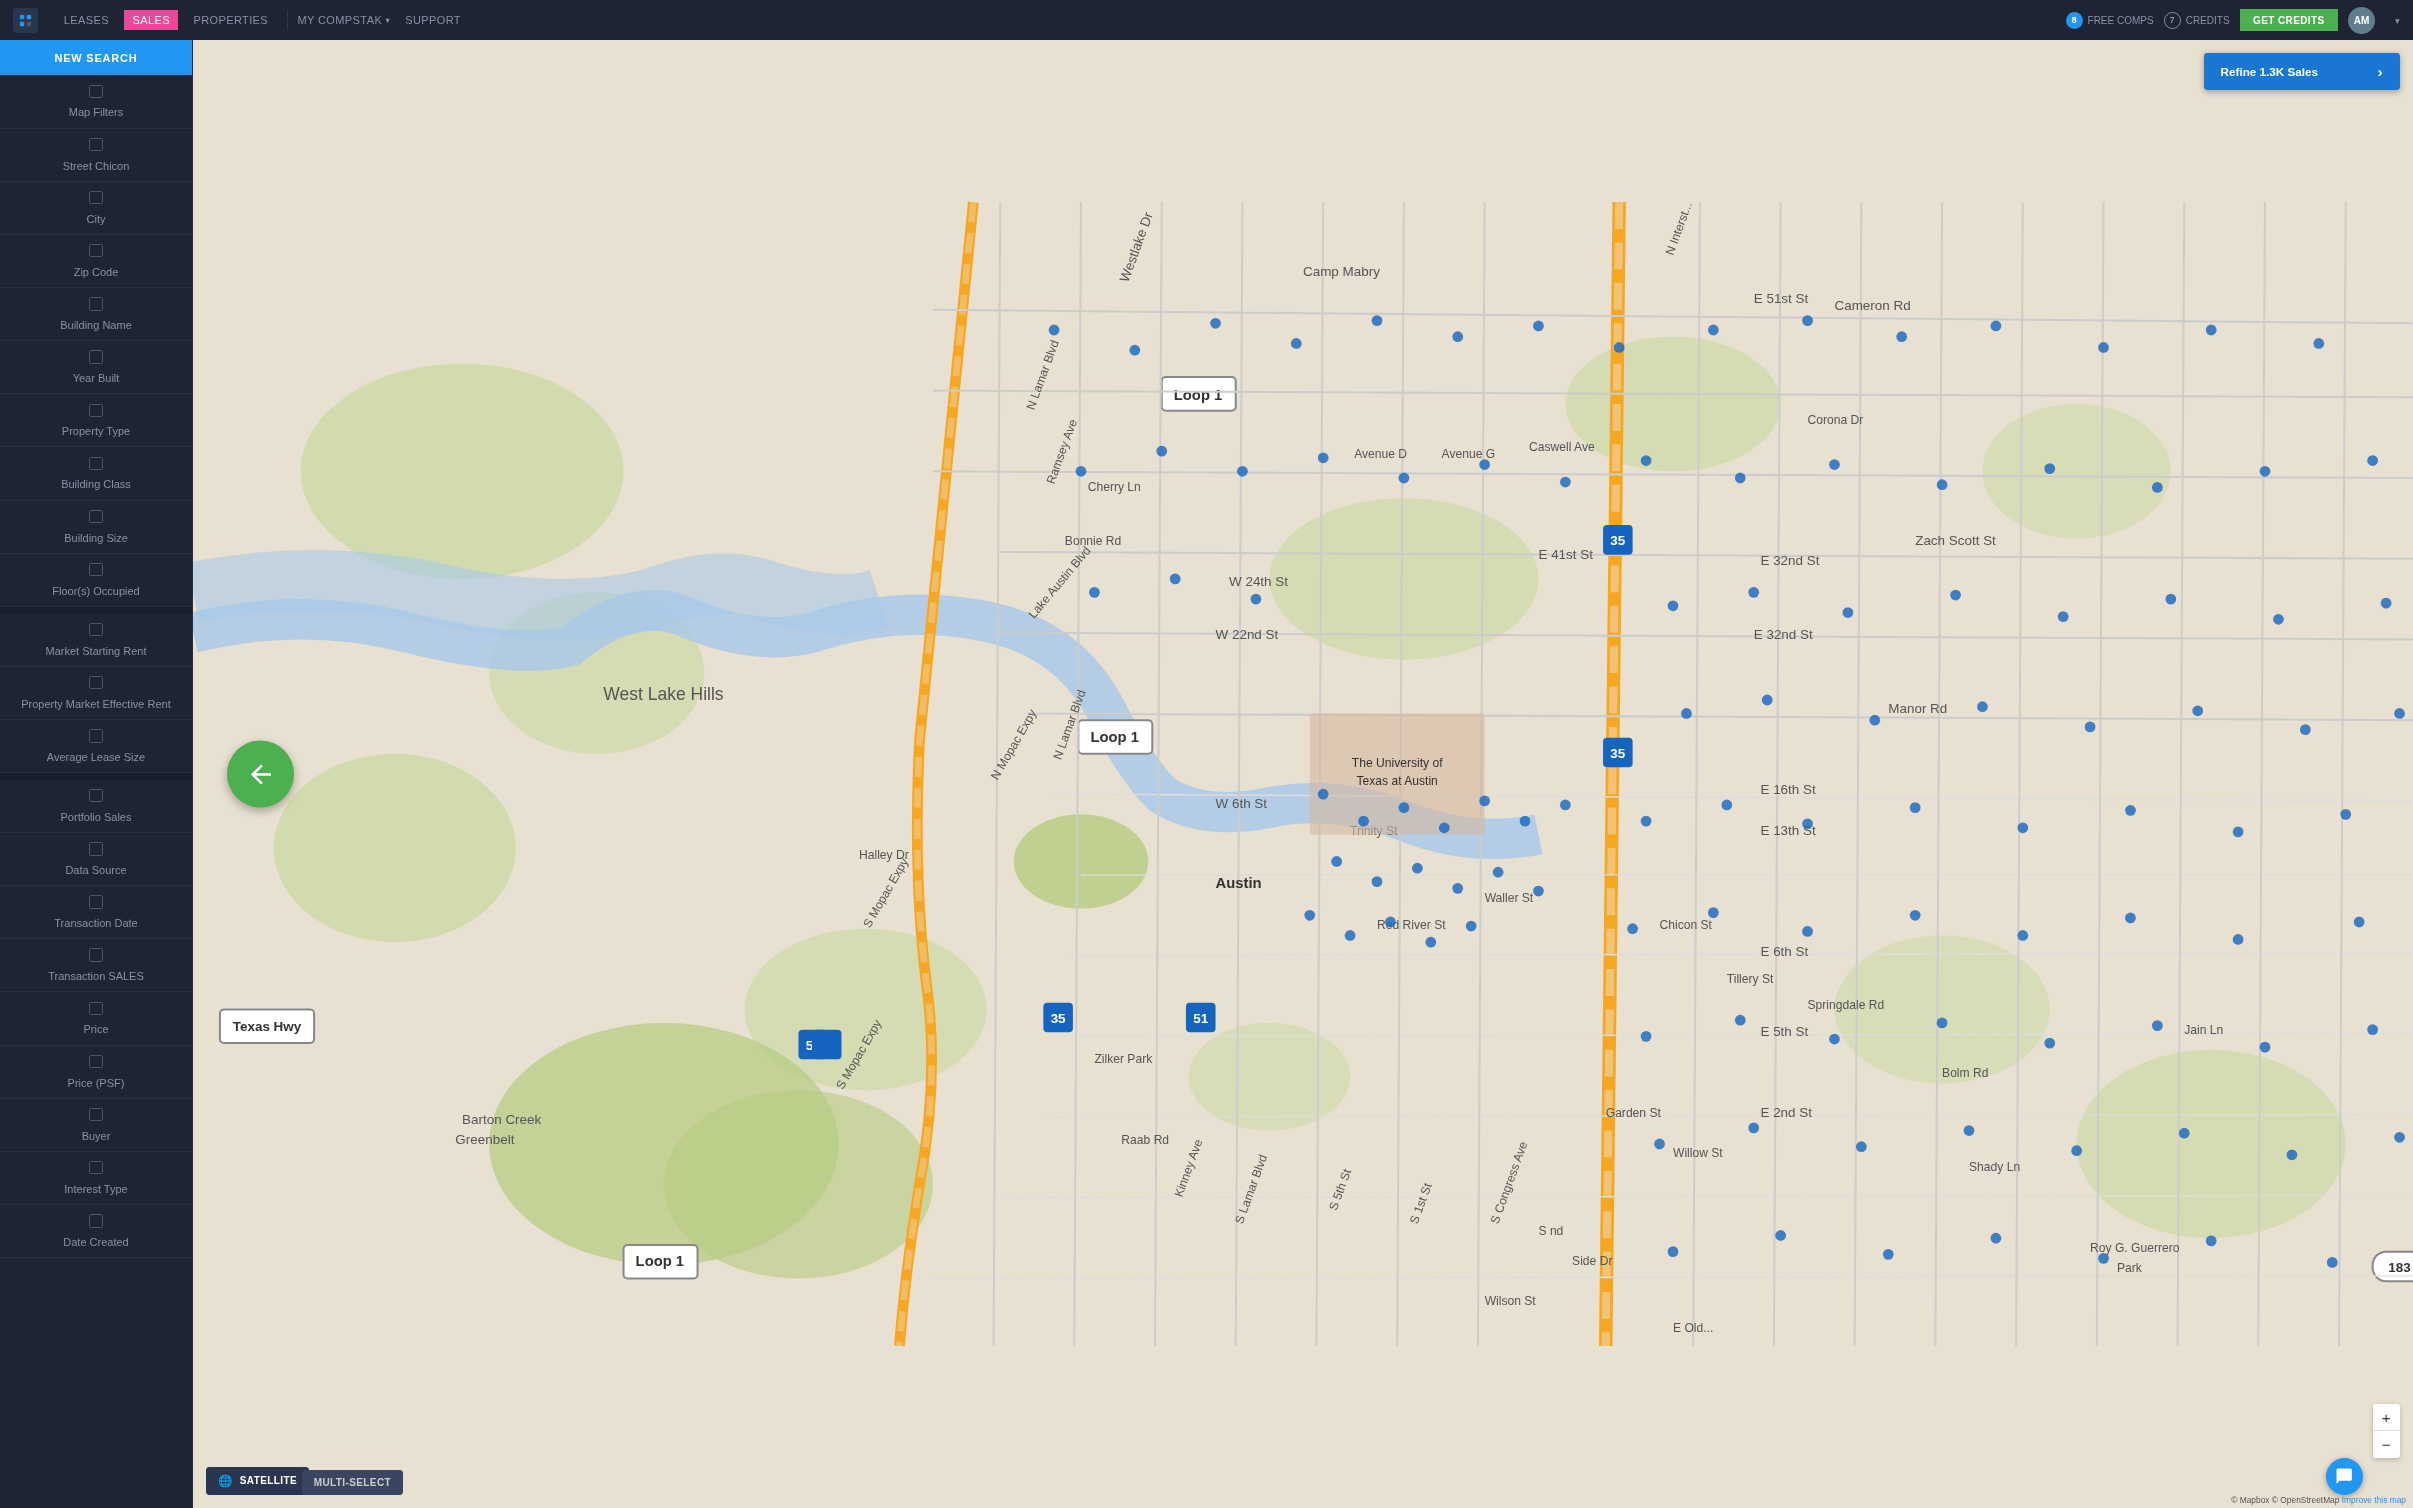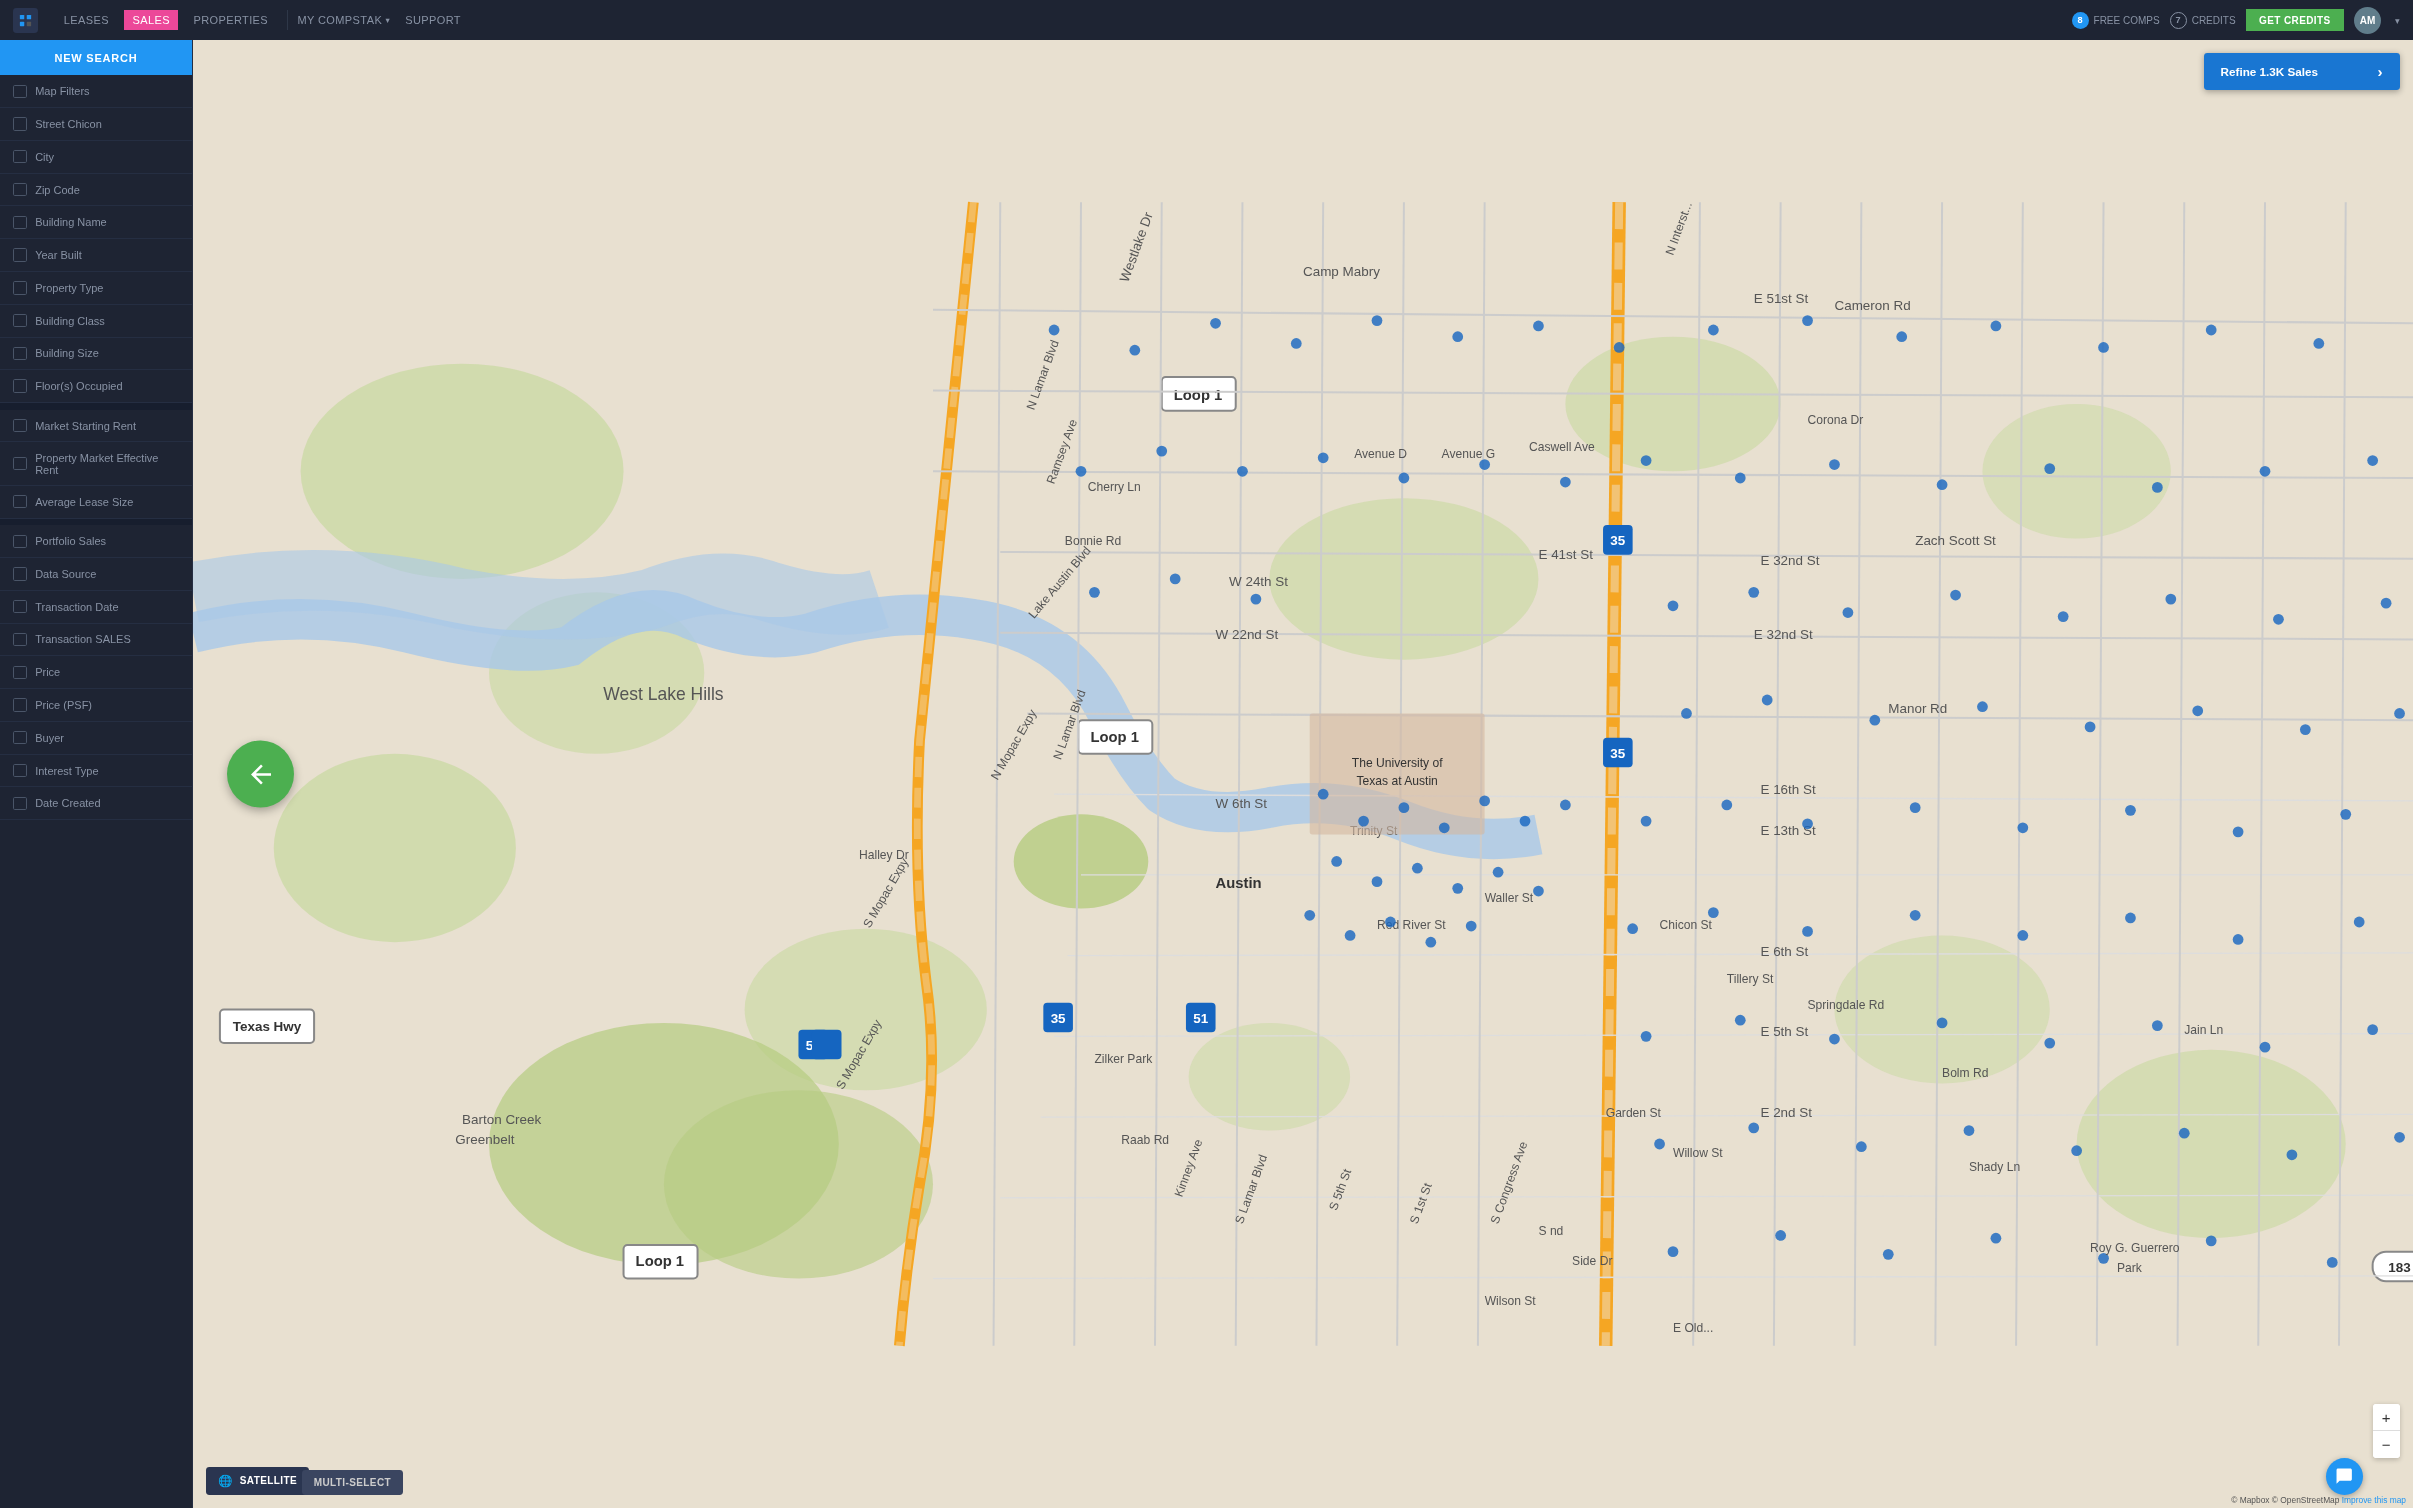--- a/index.html
+++ b/index.html
@@ -43,21 +43,21 @@
     .nav-dropdown { display: flex; align-items: center; gap: 3.4px; color: #8892a4; font-size: 11px; font-weight: 500; cursor: pointer; text-transform: uppercase; letter-spacing: 0.4px; text-align: center; }
     .nav-dropdown .chevron { font-size: 8.4px; }
     .header-spacer { flex: 1; }
     .credits-section { display: flex; align-items: center; gap: 10px; }
     .free-comps { display: flex; align-items: center; gap: 5px; color: #8892a4; font-size: 10px; font-weight: 500; }
     .free-comps .badge { background: #2196f3; color: #fff; border-radius: 50%; width: 17px; height: 17px; display: flex; align-items: center; justify-content: center; font-size: 9.2px; font-weight: 700; }
     .credits-label { display: flex; align-items: center; gap: 5px; color: #8892a4; font-size: 10px; font-weight: 500; text-transform: uppercase; }
     .credits-label .badge { background: transparent; border: 0.8px solid #8892a4; color: #8892a4; border-radius: 50%; width: 17px; height: 17px; display: flex; align-items: center; justify-content: center; font-size: 9.2px; font-weight: 700; }
     .get-credits-btn { background: #4caf50; color: #fff; border: none; border-radius: 0; padding: 5.9px 13.4px; font-size: 10px; font-weight: 700; cursor: pointer; text-transform: uppercase; letter-spacing: 0.4px; }
     .avatar { width: 27px; height: 27px; background: #607d8b; border-radius: 50%; display: flex; align-items: center; justify-content: center; color: #fff; font-size: 10px; font-weight: 700; cursor: pointer; }
-    .avatar-dropdown { display: flex; align-items: center; gap: 14px; cursor: pointer; color: #8892a4; font-size: 9.2px; }
+    .avatar-dropdown { display: flex; align-items: center; gap: 20px; cursor: pointer; color: #8892a4; font-size: 9.2px; }
 
     
     .main { display: flex; height: calc(100vh - 40px); }
 
     
     .sidebar {
       width: 193px;
       background: #1e2433;
       flex-shrink: 0;
       overflow-y: auto;
@@ -83,20 +83,21 @@
 
     .filter-item {
       display: flex;
       align-items: center;
       gap: 8.4px;
       padding: 9.2px 13.4px;
       cursor: pointer;
       border-bottom: 0.8px solid #252e42;
       color: #8892a4;
       font-size: 11px;
+      flex-direction: column;
     }
     .filter-item .checkbox {
       width: 13.4px; height: 13.4px;
       border: 0.8px solid #4a5568;
       border-radius: 1.7px;
       background: transparent;
       flex-shrink: 0;
     }
     .filter-section-divider { height: 6.7px; background: #171e2e; }
 

